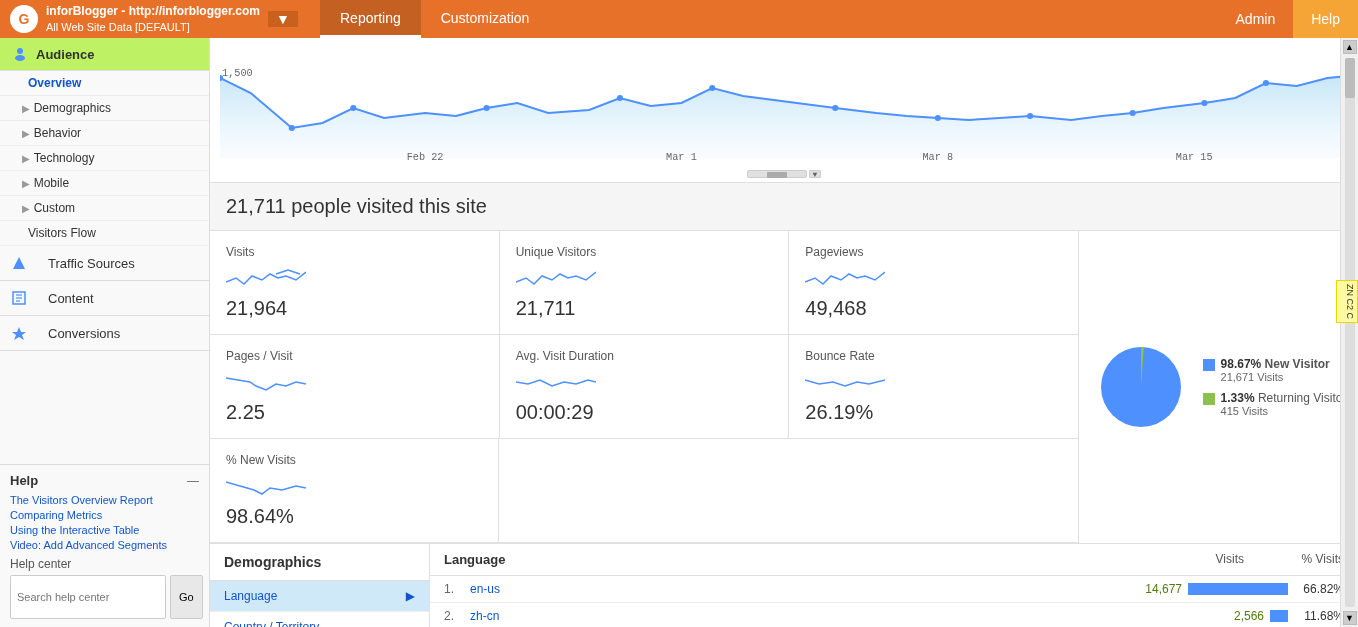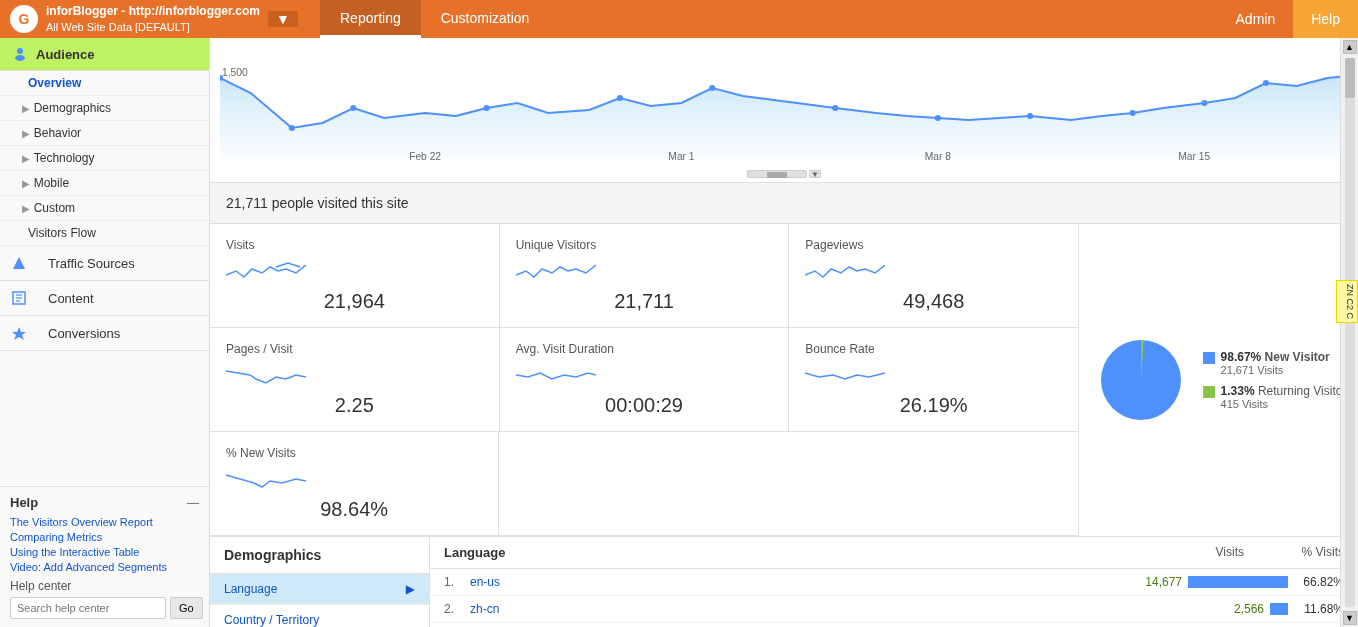--- a/index.html
+++ b/index.html
@@ -155,21 +155,21 @@
       font-size: 11px;
       margin-bottom: 3px;
       cursor: pointer;
       text-decoration: none;
     }
     .help-center-label { font-size: 12px; color: #555; margin-top: 6px; margin-bottom: 2px; cursor: pointer; }
     .help-search { display: flex; gap: 4px; margin-top: 4px; }
     .help-search input {
       flex: 1;
       border: 1px solid #ccc;
-      padding: 4px 6px;
+      padding: 15px 6px;
       font-size: 11px;
       border-radius: 2px;
     }
     .help-search button {
       background: #e8e8e8;
       border: 1px solid #ccc;
       padding: 3px 8px;
       font-size: 11px;
       cursor: pointer;
       border-radius: 2px;
@@ -182,47 +182,48 @@
       background: #fff;
     }
 
     
     .chart-area {
       background: #fff;
       padding: 10px 10px 0 10px;
       border-bottom: 1px solid #e0e0e0;
       position: relative;
       height: 145px;
+      font-family: Liberation Mono, monospace;
     }
     .chart-svg { width: 100%; height: 115px; }
 
     
     .stats-header {
       padding: 12px 16px;
       background: #f5f5f5;
       border-bottom: 1px solid #e0e0e0;
     }
-    .stats-headline { font-size: 14px; color: #333; margin-top: 22px; }
+    .stats-headline { font-size: 20px; color: #333; margin-top: 22px; }
 
     .metrics-row {
       display: flex;
       border-bottom: 1px solid #e0e0e0;
     }
     .metric-cell {
       flex: 1;
       padding: 14px 16px;
       border-right: 1px solid #e0e0e0;
       display: flex;
       flex-direction: column;
       gap: 4px;
     }
     .metric-cell:last-child { border-right: none; }
     .metric-label { font-size: 12px; color: #555; }
     .metric-sparkline { height: 30px; display: flex; align-items: center; }
-    .metric-value { font-size: 20px; color: #333; text-align: center; }
+    .metric-value { font-size: 20px; color: #333; }
 
     
     .demographics-section {
       display: flex;
       border-top: 1px solid #e0e0e0;
     }
     .demographics-left {
       width: 220px;
       min-width: 220px;
       border-right: 1px solid #e0e0e0;

